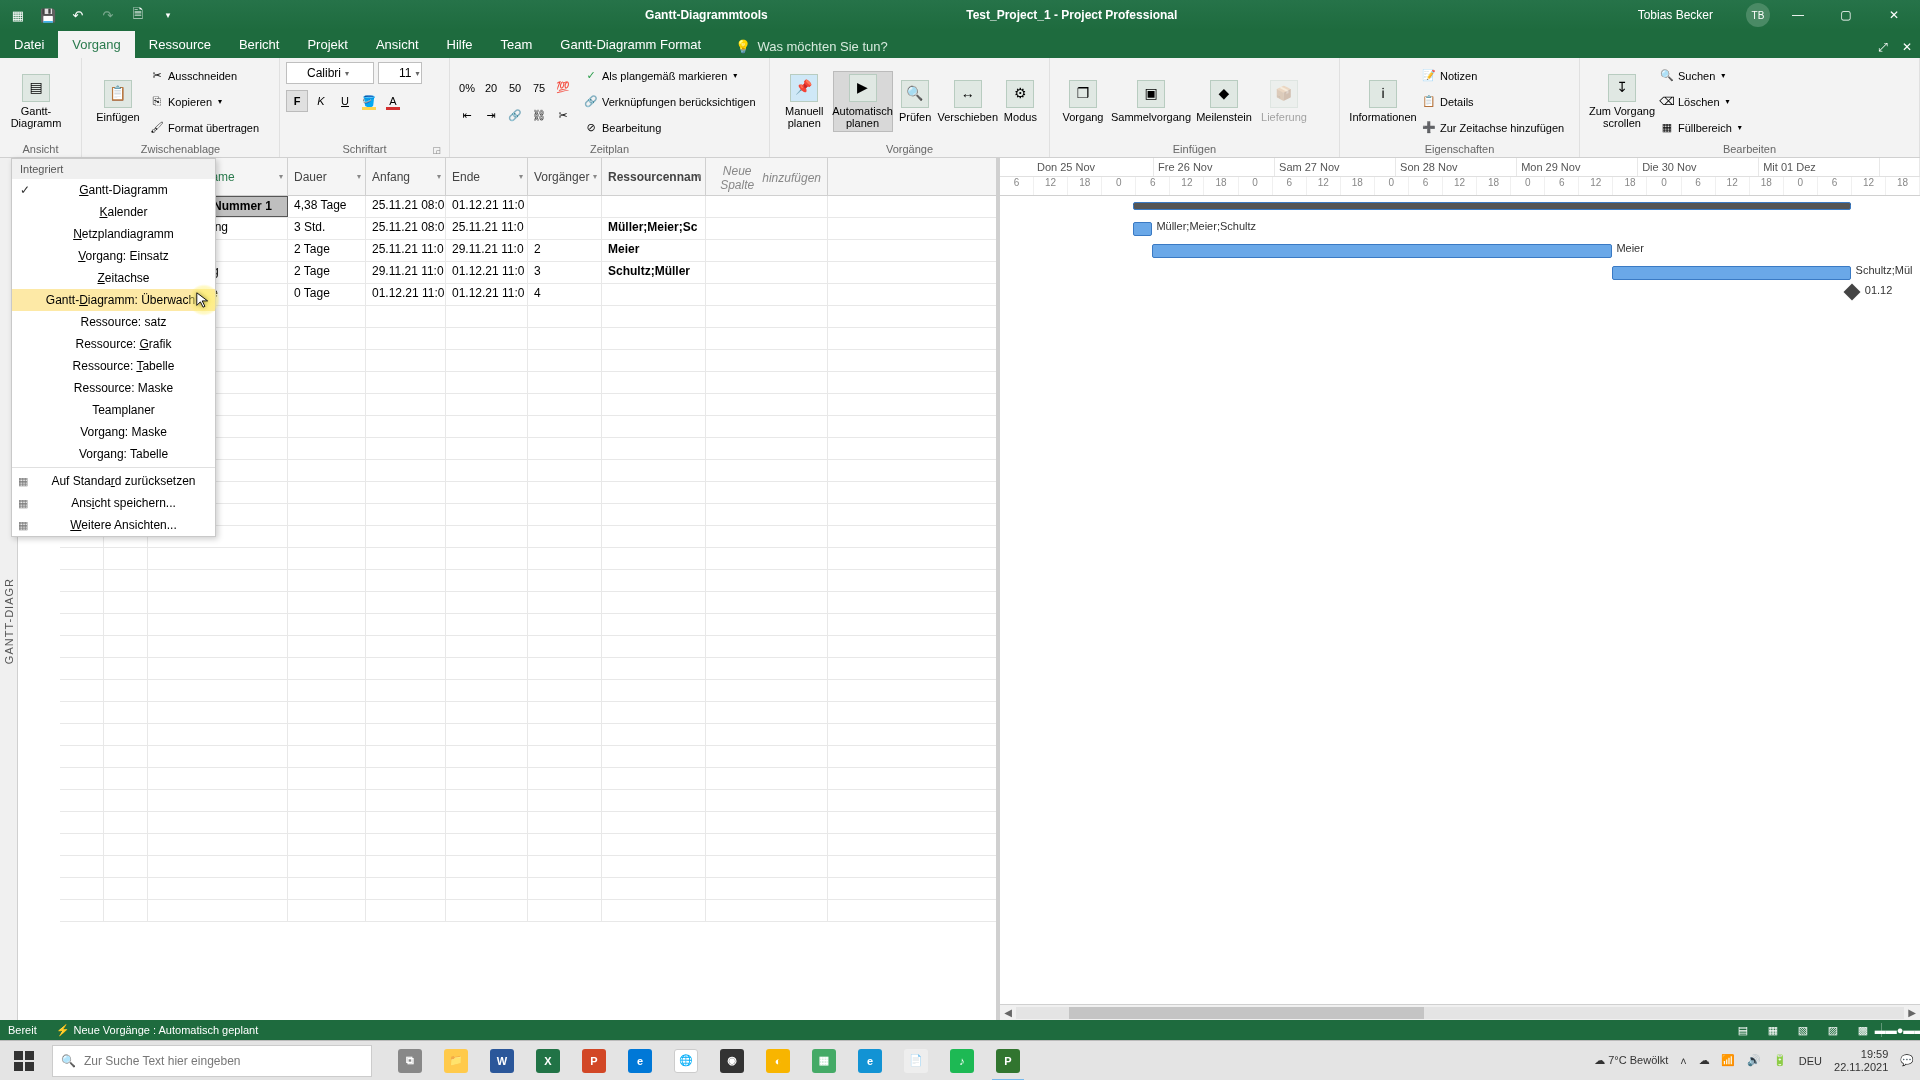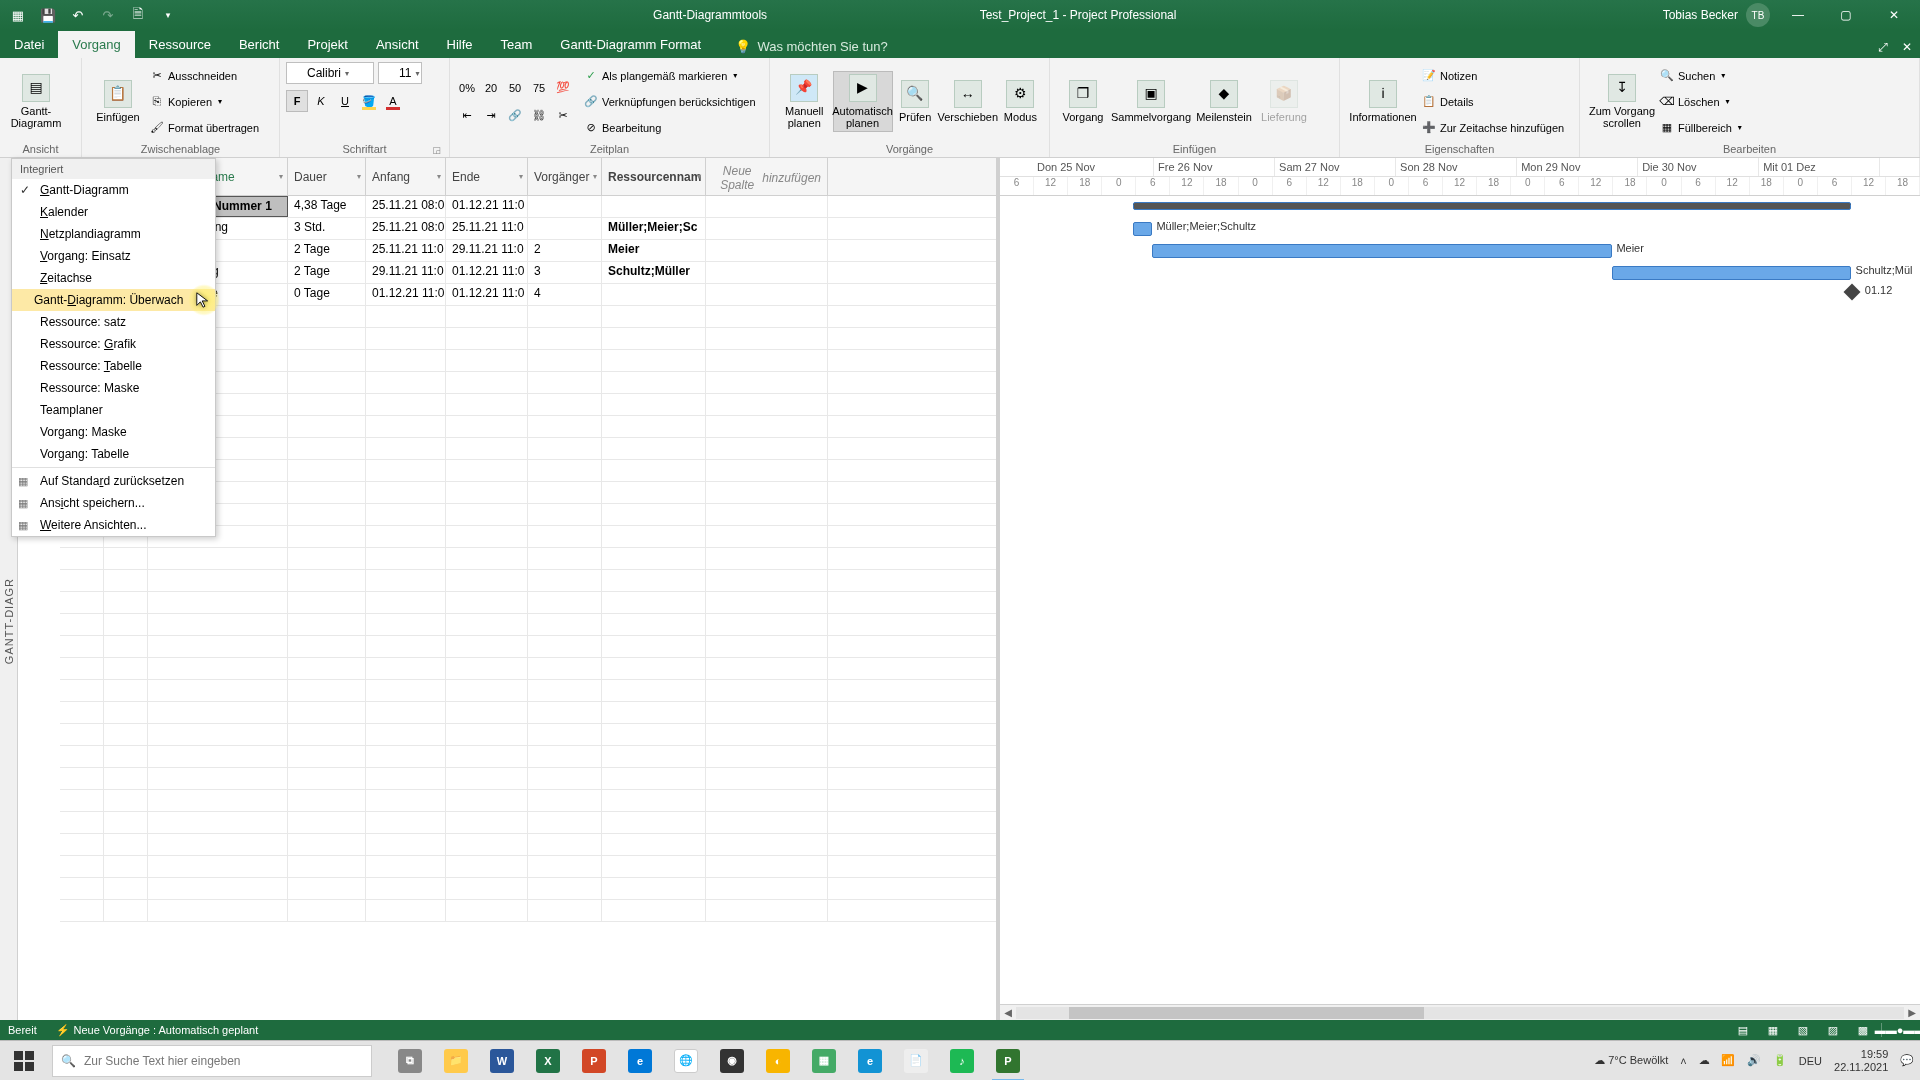--- a/index.html
+++ b/index.html
@@ -3,23 +3,23 @@
 <meta charset="utf-8">
 <style>
 * { margin:0; padding:0; box-sizing:border-box; font-family:"Segoe UI",Arial,sans-serif; }
 body { width:1920px; height:1080px; background:#fff; overflow:hidden; font-size:12px; }
 
 
 .titlebar1 { height:30px; background:linear-gradient(#267349,#1e6b3e); color:#fff; display:flex; align-items:center; }
 .titlebar1 .qat { display:flex; align-items:center; gap:10px; padding-left:8px; }
 .titlebar1 .qat span { width:20px; height:20px; display:flex; align-items:center; justify-content:center; cursor:pointer; font-size:13px; }
 .titlebar1 .midlabels { flex:1; display:flex; justify-content:center; align-items:center; gap:200px; position:relative; }
-.titlebar1 .midlabels > span { position:absolute; }
+.titlebar1 .midlabels > span { position:absolute;font-weight:bold; }
 .titlebar1 .user { display:flex; align-items:center; gap:8px; padding-right:6px; }
-.titlebar1 .avatar { width:24px; height:24px; border-radius:50%; background:#4a8a65; display:flex; align-items:center; justify-content:center; font-size:10px; }
+.titlebar1 .avatar { width:24px; height:24px; border-radius:50%; background:#4a8a65; display:flex; align-items:center; justify-content:center; font-size:10px;margin-left:25px; }
 .titlebar1 .winbtn { width:40px; height:30px; display:flex; align-items:center; justify-content:center; cursor:pointer; }
 
 .tabrow { height:28px; background:#1e6b3e; display:flex; align-items:flex-end; color:#fff; position:relative; }
 .tabrow .tab { padding:6px 14px; cursor:pointer; font-size:13px; }
 .tabrow .tab.active { background:#f3f3f3; color:#2a7a4d; }
 .tabrow .tell { margin-left:20px; display:flex; align-items:center; gap:6px; color:#d6eadd; font-size:13px; padding-bottom:4px;}
 .tabrow .rightbtns { position:absolute; right:8px; bottom:4px; display:flex; gap:14px; }
 .tabrow .rightbtns span { cursor:pointer; }
 
 
@@ -42,21 +42,21 @@
 .btnbar .b { width:22px; height:22px; border:1px solid transparent; display:flex; align-items:center; justify-content:center; font-size:11px; cursor:pointer;}
 
 
 .main { display:flex; position:relative; height:calc(1080px - 30px - 28px - 100px - 20px - 40px); }
 .sidebar-strip { width:18px; background:#f0f0f0; border-right:1px solid #d0d0d0; display:flex; align-items:flex-start; justify-content:center; }
 .sidebar-strip .vert { writing-mode:vertical-rl; transform:rotate(180deg); font-size:11px; color:#555; margin-top:420px; letter-spacing:1px;}
 
 
 .viewdrop { position:absolute; left:11px; top:0; width:205px; background:#fff; border:1px solid #c9c9c9; box-shadow:2px 2px 6px rgba(0,0,0,.2); z-index:50; font-size:12px;}
 .viewdrop .hdr { padding:4px 8px; background:#f0f0f0; color:#555; font-size:11px;}
-.viewdrop .item { padding:4px 8px 4px 28px; cursor:pointer; position:relative; display:flex; align-items:center;}
+.viewdrop .item { padding:4px 8px 4px 28px; cursor:pointer; position:relative; display:flex; align-items:center;justify-content:center;}
 .viewdrop .item.checked::before { content:"✓"; position:absolute; left:8px; color:#333;}
 .viewdrop .item.hover { background:#fde9a6;padding-left:22px; }
 .viewdrop .item.withicon::before { content:"▦"; position:absolute; left:6px; color:#777; font-size:11px;}
 .viewdrop .sep { height:1px; background:#e0e0e0; margin:2px 0;}
 .viewdrop .item .u { text-decoration:underline; }
 
 .cursor-pointer-gfx { position:absolute; left:195px; top:133px; z-index:60; width:18px; height:18px;}
 .cursor-pointer-gfx svg { filter:drop-shadow(0 0 2px rgba(0,0,0,.4));}
 .cursor-halo { position:absolute; left:188px; top:126px; width:32px; height:32px; border-radius:50%; background:radial-gradient(circle,#fff176 0%,rgba(255,241,118,.4) 60%,transparent 70%); z-index:55;}
 

